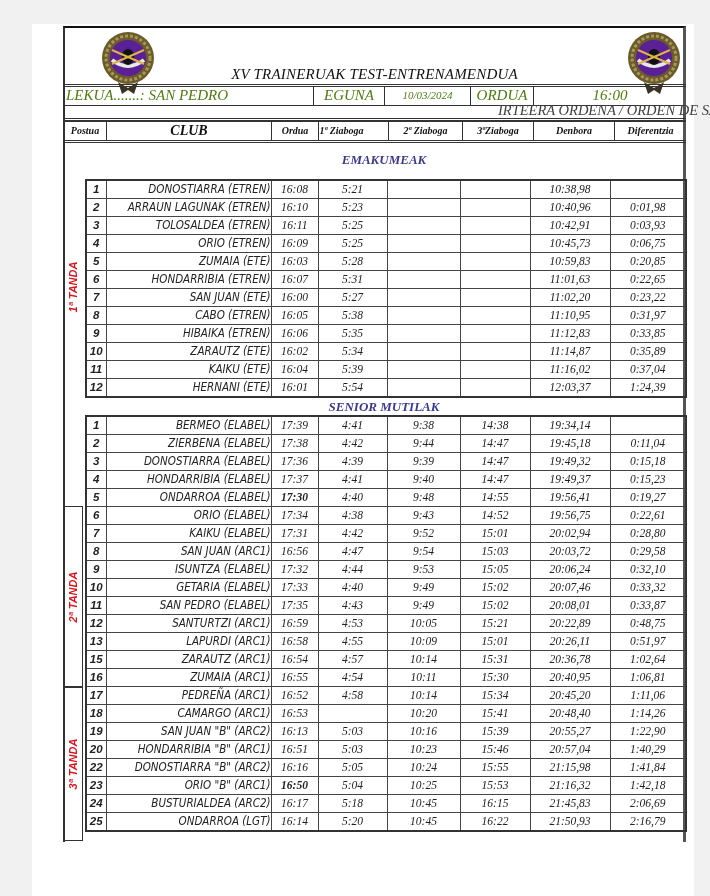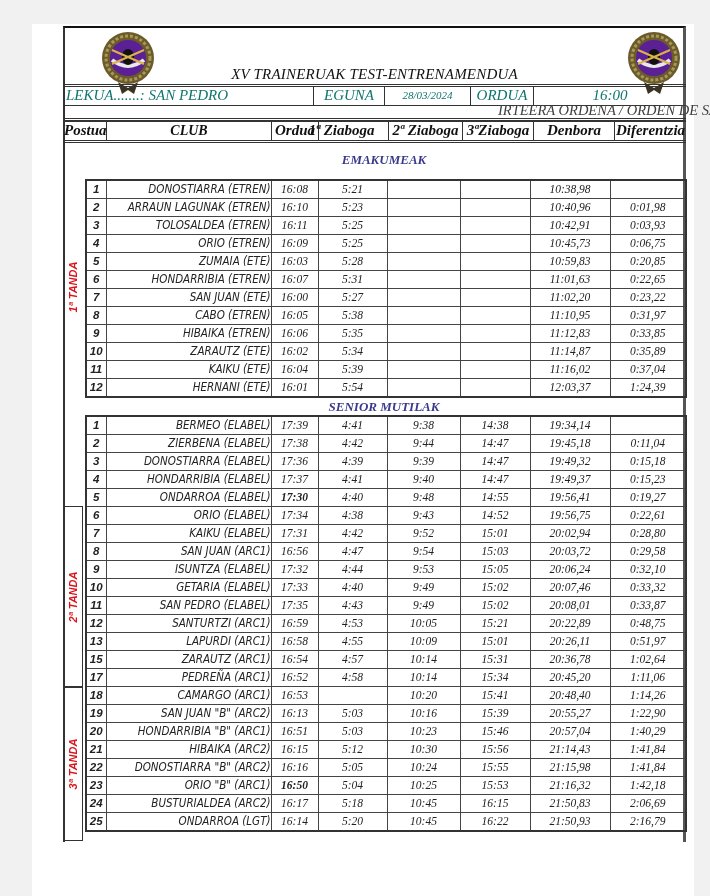--- a/index.html
+++ b/index.html
@@ -17,28 +17,28 @@
   }
   .hline { position:absolute; left:63px; width:623px; border-top:1px solid #333; }
   .hline.thick { border-top:2px solid #333; }
   .logo { position:absolute; width:56px; height:66px; }
   .logo-l { left:100px; top:30px; }
   .logo-r { left:626px; top:30px; }
   .title {
     position:absolute; left:63px; width:623px; top:66px; text-align:center;
     font-style:italic; font-size:15px; color:#111; letter-spacing:0.2px;
   }
-  .cell { position:absolute; box-sizing:border-box; font-style:italic; color:#0f766e; white-space:nowrap; }
+  .cell { position:absolute; box-sizing:border-box; font-style:italic; color:#4d7c0f; white-space:nowrap; }
   .info-row { top:86px; height:19px; font-size:15px; line-height:19px; }
   .vsep { position:absolute; border-left:1px solid #333; }
   .subtitle {
     position:absolute; left:63px; width:687px; top:102px; text-align:right; font-style:italic;
     font-size:14.5px; line-height:16px; color:#404040;
   }
-  .hdr { position:absolute; top:121px; height:19px; font-weight:bold; font-style:italic; font-size:15px; line-height:19px; text-align:center; color:#111; }
+  .hdr { position:absolute; top:121px; height:19px; font-weight:bold; font-style:italic; font-size:10px; line-height:19px; text-align:center; color:#111; }
   .section-title {
     position:absolute; left:82px; width:604px; text-align:center; font-weight:bold; font-style:italic;
     color:#3a3a8c; font-size:13px;
   }
   table.data {
     position:absolute; left:85px; width:600px; border-collapse:collapse; table-layout:fixed;
     border:2px solid #333;
   }
   table.data td {
     border:1px solid #444; height:17px; padding:0; font-size:11.5px; font-style:italic; color:#222;
@@ -92,21 +92,21 @@
   <line x1="44" y1="20" x2="12" y2="34" stroke="#d9b44a" stroke-width="2"></line>
   <path d="M18 52 L28 58 L38 52 L34 64 L28 60 L22 64 Z" fill="#3a3222"></path>
 </svg>
 
 <div class="title">XV TRAINERUAK TEST-ENTRENAMENDUA</div>
 
 <div class="cell info-row" style="left:66px;">LEKUA.......: SAN PEDRO</div>
 <div class="vsep" style="left:313px; top:86px; height:19px;"></div>
 <div class="cell info-row" style="left:314px; width:70px; text-align:center;">EGUNA</div>
 <div class="vsep" style="left:384px; top:86px; height:19px;"></div>
-<div class="cell info-row" style="left:385px; width:85px; text-align:center; font-size:11px;">28/03/2024</div>
+<div class="cell info-row" style="left:385px; width:85px; text-align:center; font-size:11px;">10/03/2024</div>
 <div class="vsep" style="left:470px; top:86px; height:19px;"></div>
 <div class="cell info-row" style="left:471px; width:62px; text-align:center;">ORDUA</div>
 <div class="vsep" style="left:533px; top:86px; height:19px;"></div>
 <div class="cell info-row" style="left:534px; width:152px; text-align:center;">16:00</div>
 
 <div class="subtitle">IRTEERA  ORDENA / ORDEN DE SALIDA</div>
 
 <div class="hdr" style="left:64px; width:42px;">Postua</div>
 <div class="vsep" style="left:106px; top:121px; height:19px;"></div>
 <div class="hdr" style="left:107px; width:164px; font-size:14px;">CLUB</div>
@@ -406,20 +406,30 @@
         <td class="pos">15</td>
         <td class="club">ZARAUTZ (ARC1)</td>
         <td class="c">16:54</td>
         <td class="c">4:57</td>
         <td class="c">10:14</td>
         <td class="c">15:31</td>
         <td class="c">20:36,78</td>
         <td class="c">1:02,64</td>
       </tr>
       <tr>
+        <td class="pos">16</td>
+        <td class="club">ZUMAIA (ARC1)</td>
+        <td class="c">16:55</td>
+        <td class="c">4:54</td>
+        <td class="c">10:11</td>
+        <td class="c">15:30</td>
+        <td class="c">20:40,95</td>
+        <td class="c">1:06,81</td>
+      </tr>
+      <tr>
         <td class="pos">17</td>
         <td class="club">PEDREÑA (ARC1)</td>
         <td class="c">16:52</td>
         <td class="c">4:58</td>
         <td class="c">10:14</td>
         <td class="c">15:34</td>
         <td class="c">20:45,20</td>
         <td class="c">1:11,06</td>
       </tr>
       <tr>
@@ -446,30 +456,20 @@
         <td class="pos">20</td>
         <td class="club">HONDARRIBIA "B" (ARC1)</td>
         <td class="c">16:51</td>
         <td class="c">5:03</td>
         <td class="c">10:23</td>
         <td class="c">15:46</td>
         <td class="c">20:57,04</td>
         <td class="c">1:40,29</td>
       </tr>
       <tr>
-        <td class="pos">21</td>
-        <td class="club">HIBAIKA (ARC2)</td>
-        <td class="c">16:15</td>
-        <td class="c">5:12</td>
-        <td class="c">10:30</td>
-        <td class="c">15:56</td>
-        <td class="c">21:14,43</td>
-        <td class="c">1:41,84</td>
-      </tr>
-      <tr>
         <td class="pos">22</td>
         <td class="club">DONOSTIARRA "B" (ARC2)</td>
         <td class="c">16:16</td>
         <td class="c">5:05</td>
         <td class="c">10:24</td>
         <td class="c">15:55</td>
         <td class="c">21:15,98</td>
         <td class="c">1:41,84</td>
       </tr>
       <tr>
@@ -482,21 +482,21 @@
         <td class="c">21:16,32</td>
         <td class="c">1:42,18</td>
       </tr>
       <tr>
         <td class="pos">24</td>
         <td class="club">BUSTURIALDEA (ARC2)</td>
         <td class="c">16:17</td>
         <td class="c">5:18</td>
         <td class="c">10:45</td>
         <td class="c">16:15</td>
-        <td class="c">21:50,83</td>
+        <td class="c">21:45,83</td>
         <td class="c">2:06,69</td>
       </tr>
       <tr>
         <td class="pos">25</td>
         <td class="club">ONDARROA (LGT)</td>
         <td class="c">16:14</td>
         <td class="c">5:20</td>
         <td class="c">10:45</td>
         <td class="c">16:22</td>
         <td class="c">21:50,93</td>

